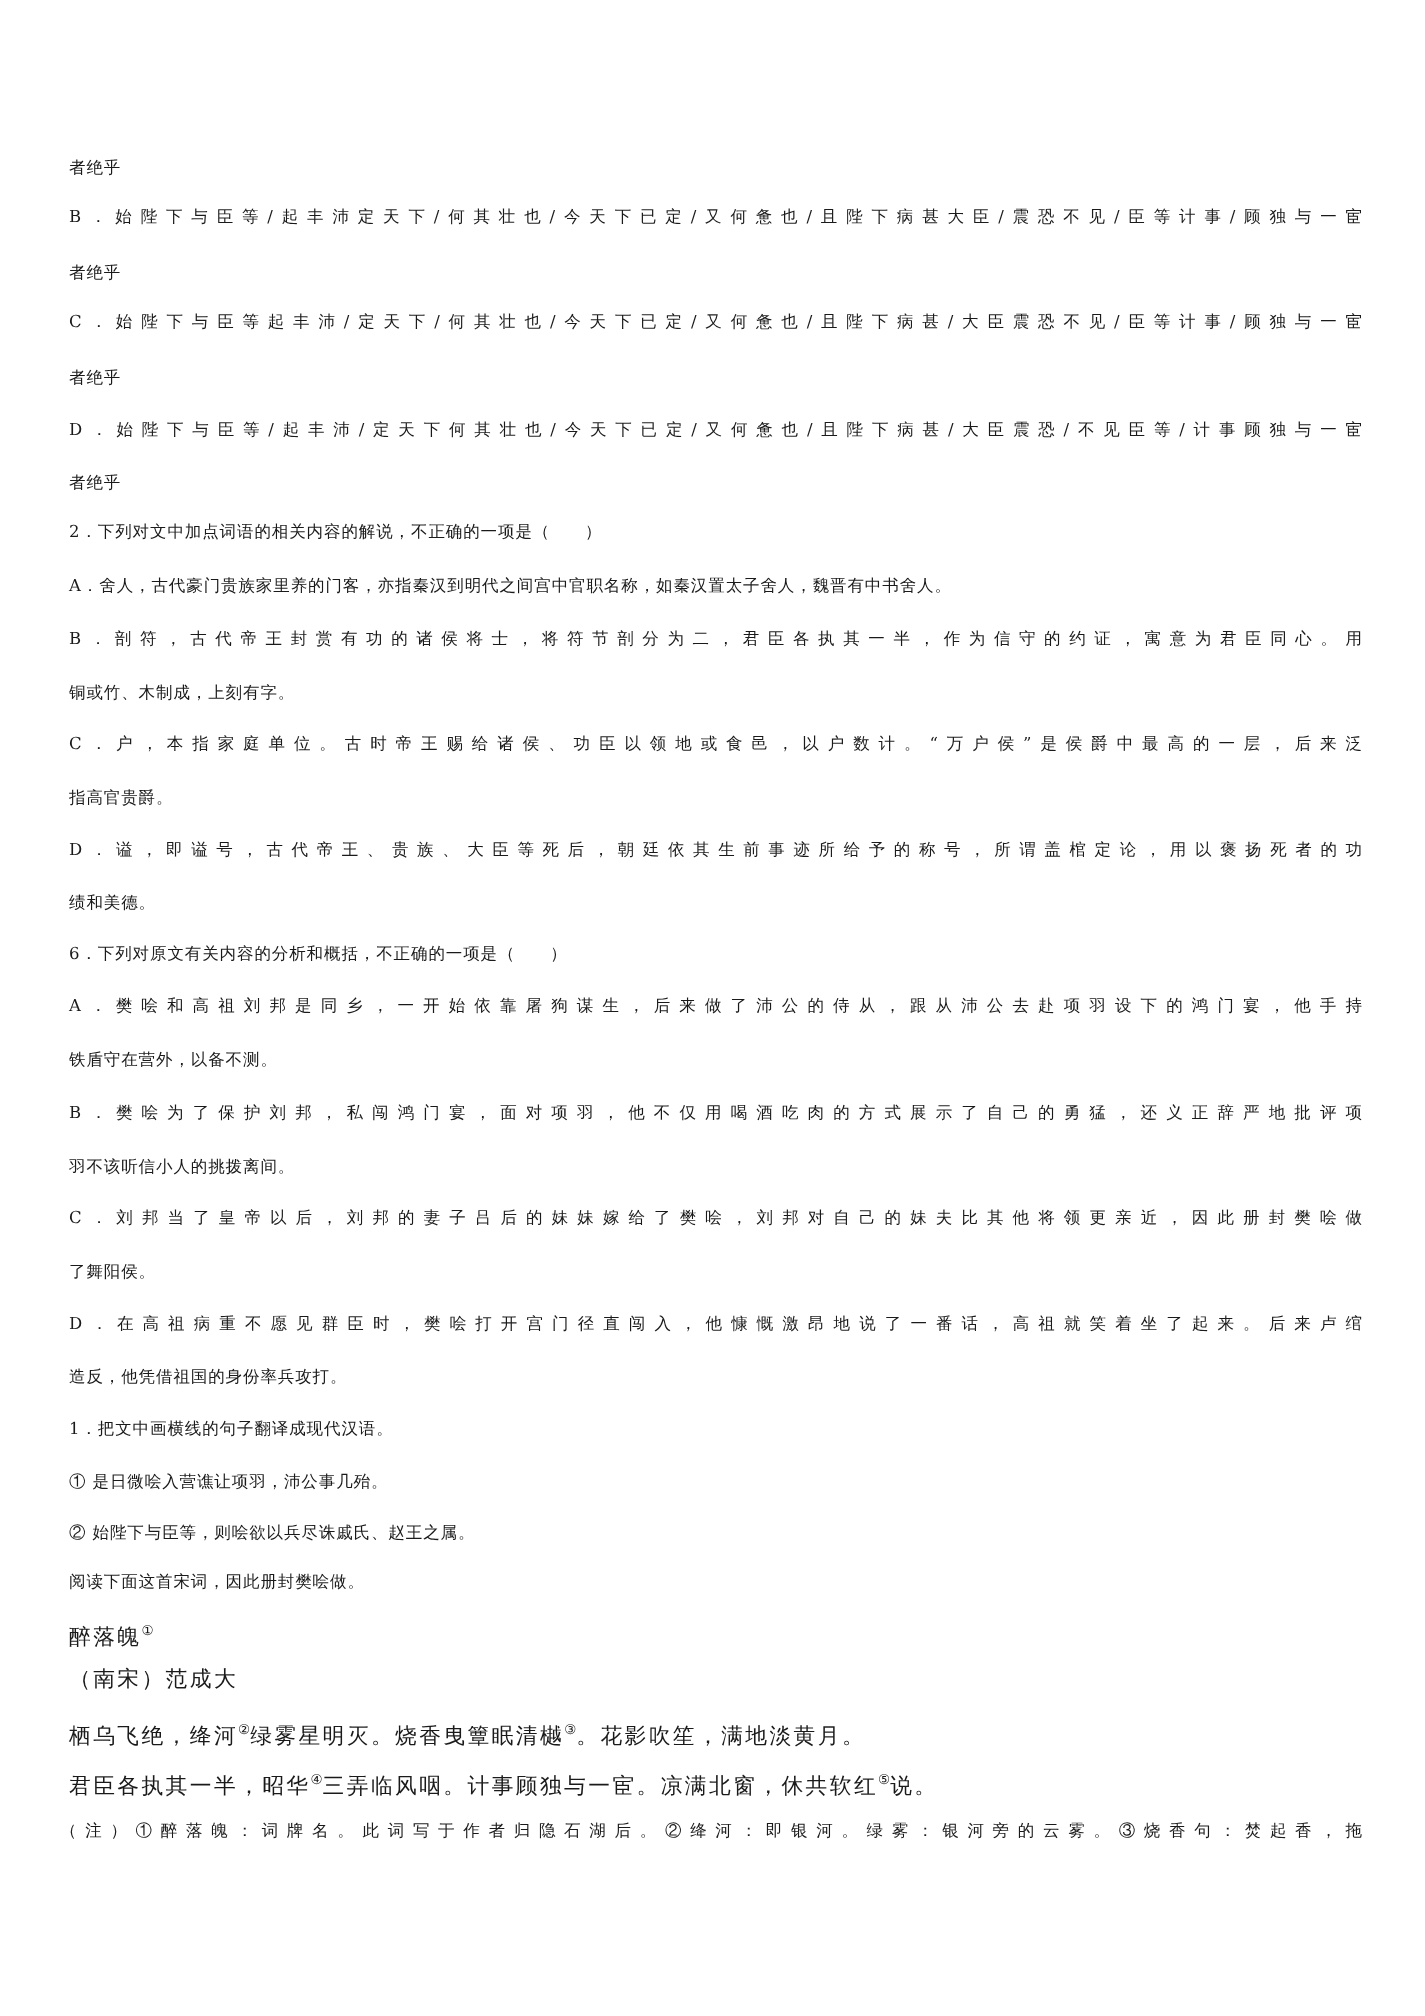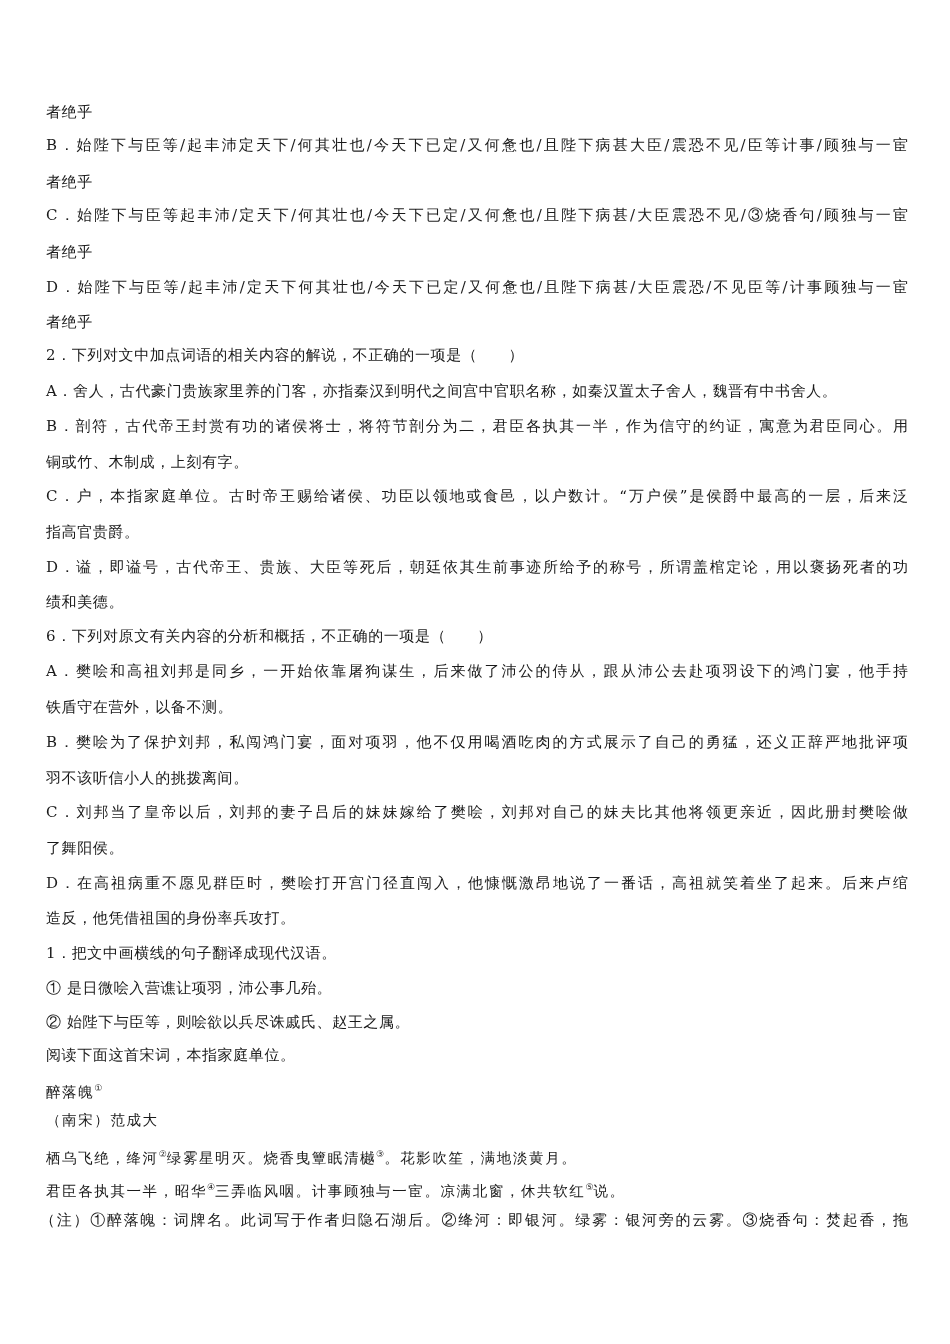--- a/index.html
+++ b/index.html
@@ -1,34 +1,34 @@
 <!DOCTYPE html>
 <html><head>
 <meta charset="utf-8">
 <style>
   html, body { margin: 0; padding: 0; background: #ffffff; }
   body { width: 950px; height: 1344px; position: relative; overflow: hidden;
          font-family: "DejaVu Serif", "Liberation Serif", serif; color: #1a1a1a; }
   .page { position: absolute; left: 46px; top: 0; width: 862px; }
-  .line { position: absolute; left: 0; white-space: nowrap; font-size: 15px; line-height: 20px; letter-spacing: 0.6px; }
+  .line { position: absolute; left: 0; white-space: nowrap; font-size: 11px; line-height: 20px; letter-spacing: 0.6px; }
   .line.full { width: 862px; text-align-last: justify; text-align: justify; letter-spacing: 0; }
   .poem { font-size: 14.5px; letter-spacing: 1.6px; }
   sup { font-size: 9px; vertical-align: 6px; letter-spacing: 0; }
 </style>
 </head>
 <body>
 
 <div class="page">
 
   <div class="line" style="top:102px">者绝乎</div>
 
   <div class="line full" style="top:135px"><span>B．</span><span>始陛下与臣等/起丰沛定天下/何其壮也/今天下已定/又何惫也/且陛下病甚大臣/震恐不见/臣等计事/顾独与一宦</span></div>
   <div class="line" style="top:172px">者绝乎</div>
 
-  <div class="line full" style="top:205px"><span>C．</span><span>始陛下与臣等起丰沛/定天下/何其壮也/今天下已定/又何惫也/且陛下病甚/大臣震恐不见/③烧香句/顾独与一宦</span></div>
+  <div class="line full" style="top:205px"><span>C．</span><span>始陛下与臣等起丰沛/定天下/何其壮也/今天下已定/又何惫也/且陛下病甚/大臣震恐不见/臣等计事/顾独与一宦</span></div>
   <div class="line" style="top:242px">者绝乎</div>
 
   <div class="line full" style="top:277px"><span>D．</span><span>始陛下与臣等/起丰沛/定天下何其壮也/今天下已定/又何惫也/且陛下病甚/大臣震恐/不见臣等/计事顾独与一宦</span></div>
   <div class="line" style="top:312px">者绝乎</div>
 
   <div class="line" style="top:345px">2．下列对文中加点词语的相关内容的解说，不正确的一项是（　　）</div>
 
   <div class="line" style="top:381px"><span>A．</span><span>舍人，古代豪门贵族家里养的门客，亦指秦汉到明代之间宫中官职名称，如秦汉置太子舍人，魏晋有中书舍人。</span></div>
 
   <div class="line full" style="top:416px"><span>B．</span><span>剖符，古代帝王封赏有功的诸侯将士，将符节剖分为二，君臣各执其一半，作为信守的约证，寓意为君臣同心。用</span></div>
@@ -51,21 +51,21 @@
   <div class="line full" style="top:802px"><span>C．</span><span>刘邦当了皇帝以后，刘邦的妻子吕后的妹妹嫁给了樊哙，刘邦对自己的妹夫比其他将领更亲近，因此册封樊哙做</span></div>
   <div class="line" style="top:838px">了舞阳侯。</div>
 
   <div class="line full" style="top:873px"><span>D．</span><span>在高祖病重不愿见群臣时，樊哙打开宫门径直闯入，他慷慨激昂地说了一番话，高祖就笑着坐了起来。后来卢绾</span></div>
   <div class="line" style="top:908px">造反，他凭借祖国的身份率兵攻打。</div>
 
   <div class="line" style="top:943px">1．把文中画横线的句子翻译成现代汉语。</div>
   <div class="line" style="top:978px">① 是日微哙入营谯让项羽，沛公事几殆。</div>
   <div class="line" style="top:1012px">② 始陛下与臣等，则哙欲以兵尽诛戚氏、赵王之属。</div>
 
-  <div class="line" style="top:1045px">阅读下面这首宋词，本指家庭单位。</div>
+  <div class="line" style="top:1045px">阅读下面这首宋词，因此册封樊哙做。</div>
 
   <div class="line poem" style="top:1078px"><span>醉落魄</span><sup>①</sup></div>
 
   <div class="line poem" style="top:1110px">（南宋）范成大</div>
 
   <div class="line poem" style="top:1144px"><span>栖乌飞绝，绛河</span><sup>②</sup><span>绿雾星明灭。烧香曳簟眠清樾</span><sup>③</sup><span>。花影吹笙，满地淡黄月。</span></div>
 
   <div class="line poem" style="top:1177px"><span>君臣各执其一半，昭华</span><sup>④</sup><span>三弄临风咽。计事顾独与一宦。凉满北窗，休共软红</span><sup>⑤</sup><span>说。</span></div>
 
   <div class="line full" style="top:1212px; left:-6px; width:868px;font-family:Liberation Mono, monospace;">（注）①醉落魄：词牌名。此词写于作者归隐石湖后。②绛河：即银河。绿雾：银河旁的云雾。③烧香句：焚起香，拖</div>

